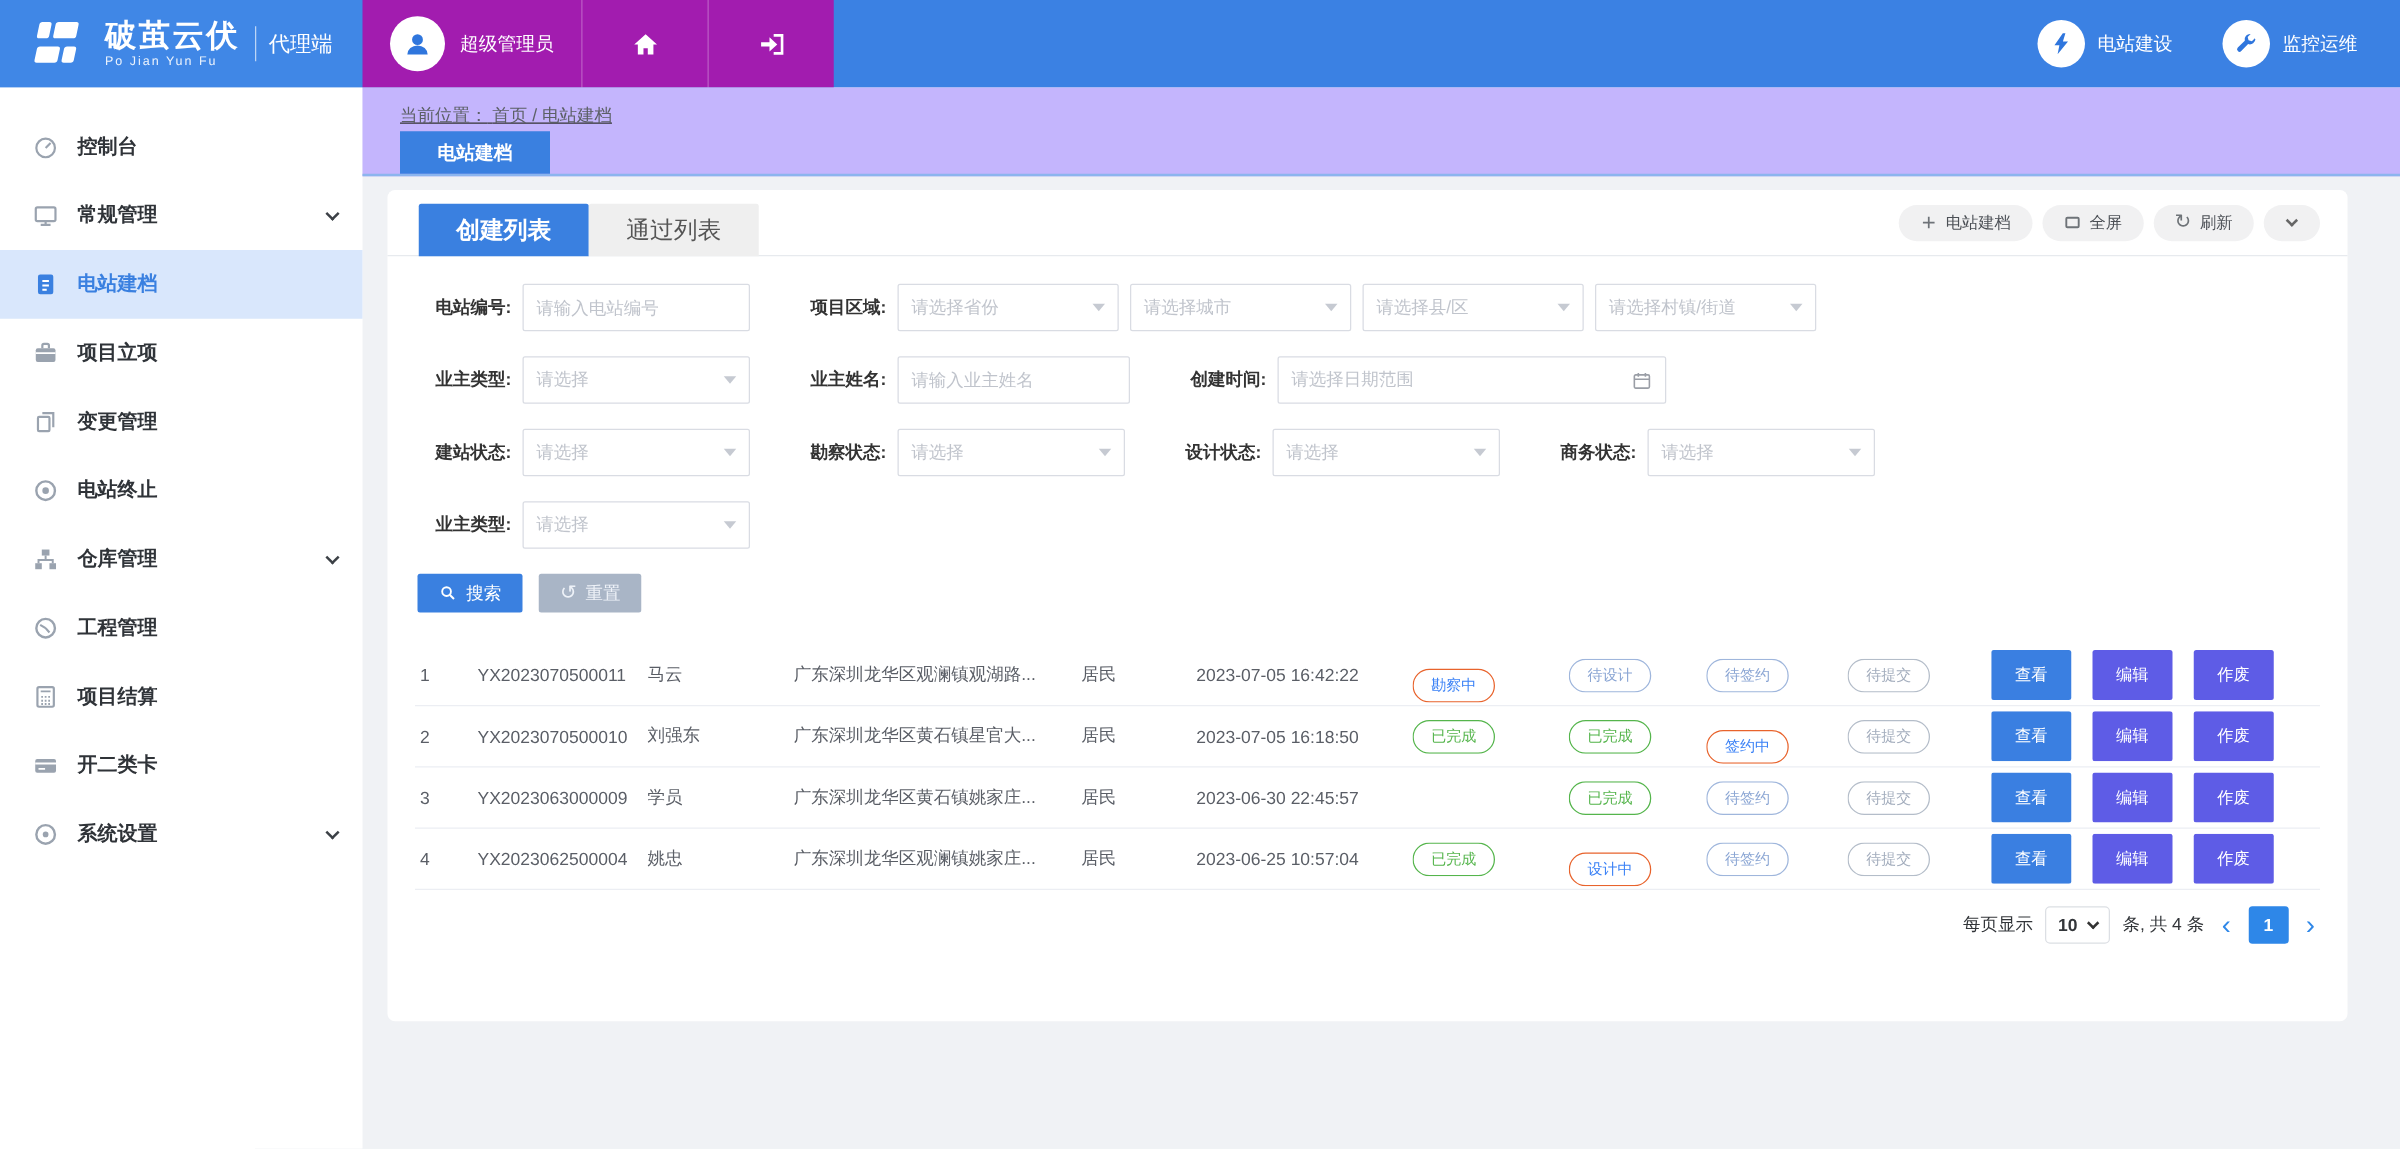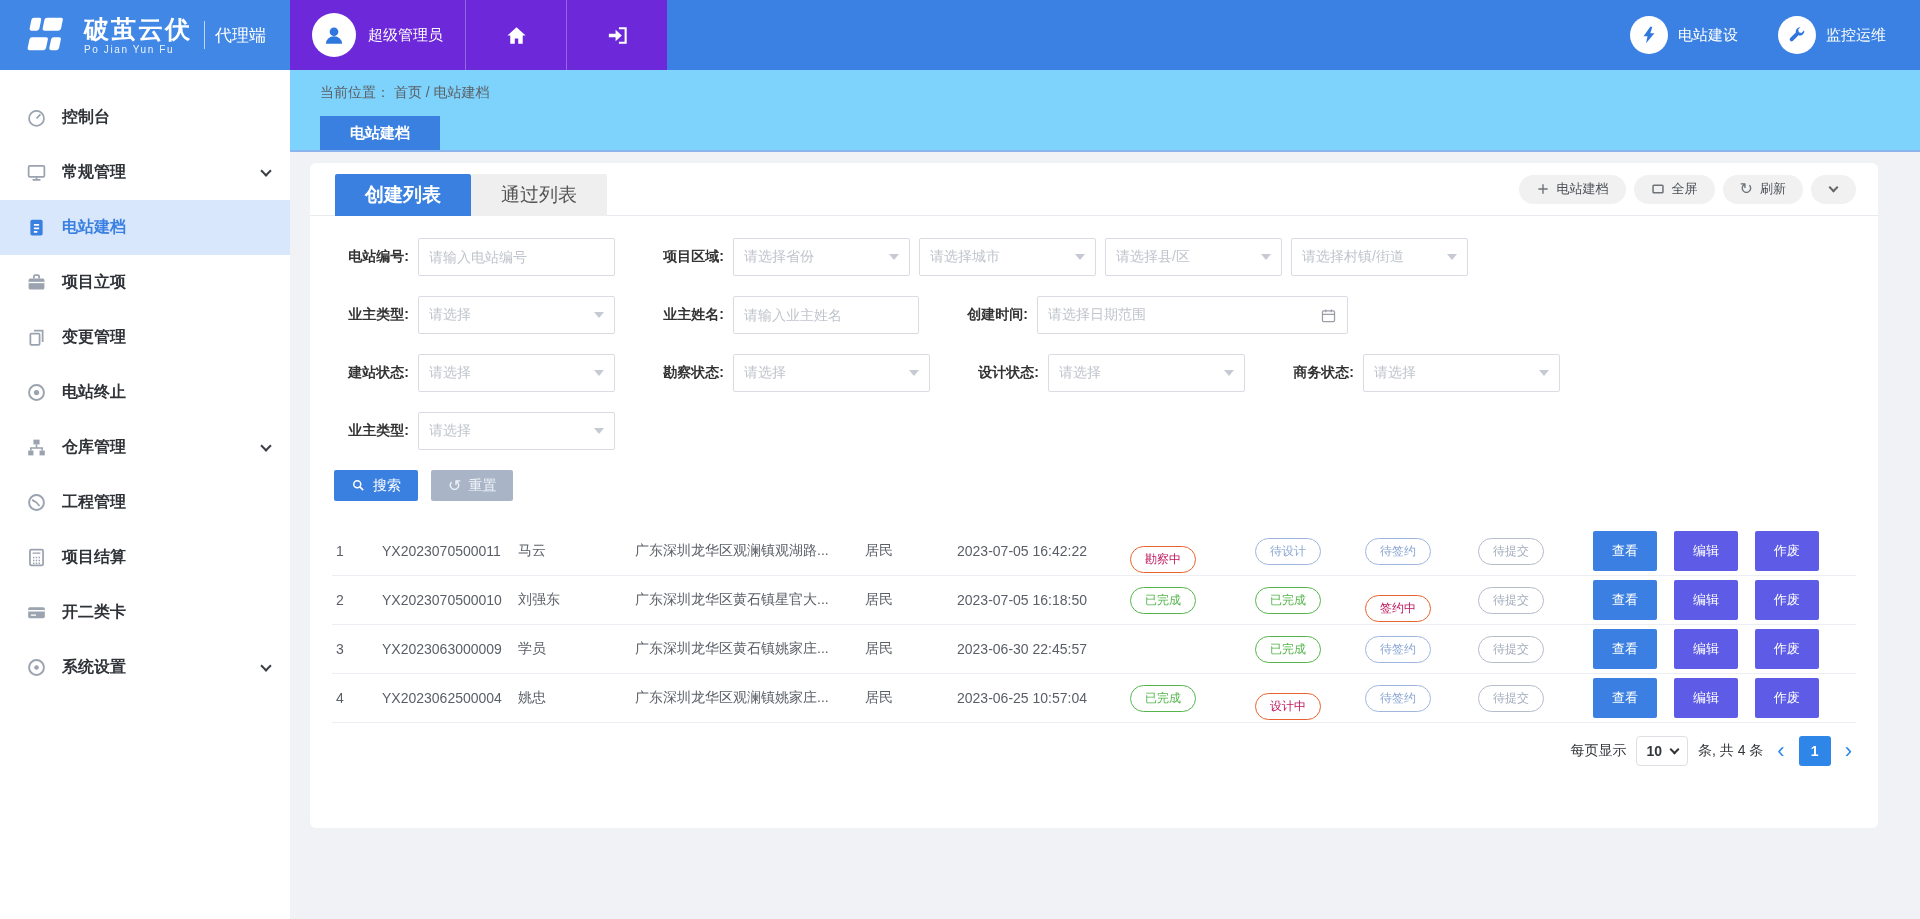--- a/index.html
+++ b/index.html
@@ -9,21 +9,21 @@
 
   
   .topbar { height:70px; display:flex; align-items:stretch; background:#3b81e3; }
   .brand { width:290px; background:#4087e6; display:flex; align-items:center; padding-left:22px; flex:none; }
   .logo-mark { width:52px; height:44px; flex:none; }
   .brand-text { margin-left:10px; color:#fff; }
   .brand-name { font-size:25px; font-weight:700; letter-spacing:2px; line-height:26px; }
   .brand-sub { font-size:10px; letter-spacing:1.6px; opacity:.9; margin-top:2px; }
   .brand-div { width:1px; height:28px; background:rgba(255,255,255,.65); margin:0 10px 0 12px; }
   .portal { color:#fff; font-size:17px; }
-  .tb-dark { display:flex; align-items:stretch; background:#6d28d9; flex:none; }
+  .tb-dark { display:flex; align-items:stretch; background:#a21caf; flex:none; }
   .tb-user { display:flex; align-items:center; gap:12px; padding:0 22px; }
   .avatar { width:44px; height:44px; border-radius:50%; background:#fff; color:#2f76dd;
             display:flex; align-items:center; justify-content:center; }
   .tb-user-name { color:#fff; font-size:15px; }
   .tb-sep { width:1px; background:rgba(255,255,255,.28); }
   .tb-ibtn { width:100px; display:flex; align-items:center; justify-content:center; color:#fff; cursor:pointer; }
   .tb-right { margin-left:auto; display:flex; align-items:center; gap:40px; padding-right:34px; }
   .quick { display:flex; align-items:center; gap:10px; cursor:pointer; }
   .qicon { width:38px; height:38px; border-radius:50%; background:#fff; color:#2f76dd;
            display:flex; align-items:center; justify-content:center; }
@@ -36,21 +36,21 @@
                color:#2f3338; cursor:pointer; }
   .side-item .sicon { color:#9aa3af; flex:none; }
   .side-item .slabel { margin-left:15px; font-size:16px; font-weight:600; }
   .side-item.active { background:#d9e7fc; color:#3a80e0; }
   .side-item.active .sicon { color:#3a80e0; }
   .chev { width:8px; height:8px; border-right:2px solid #3c4046; border-bottom:2px solid #3c4046;
           transform:rotate(45deg); margin-left:auto; margin-top:-4px; }
   .main { flex:1; min-width:0; }
 
   
-  .strip { background:#7dd3fc; height:82px; position:relative; border-bottom:2px solid #8cb5ee; }
+  .strip { background:#c4b5fd; height:71px; position:relative; border-bottom:2px solid #8cb5ee;text-decoration:underline; }
   .crumb { padding:14px 0 0 30px; font-size:14px; color:#5c6066; }
   .page-tab { position:absolute; left:30px; bottom:0; height:34px; padding:0 30px;
               background:#3a80e0; color:#fff; font-size:15px; font-weight:700;
               display:flex; align-items:center; }
 
   
   .card { background:#fff; border-radius:6px; margin:11px 42px 0 20px; padding-bottom:18px; min-height:665px; }
   .card-head { display:flex; align-items:center; height:53px; padding:0 22px 0 25px;
                border-bottom:1px solid #e7eaee; }
   .tabs { display:flex; align-self:flex-end; }
@@ -69,41 +69,41 @@
   .filters { padding:22px 0 0 24px; }
   .frow { display:flex; align-items:center; margin-bottom:20px; }
   .flabel { width:84px; flex:none; text-align:right; padding-right:9px; font-size:14px; font-weight:700; color:#333; }
   .flabel.mid { width:118px; }
   .fld { height:38px; border:1px solid #d9dce3; border-radius:2px; background:#fff;
          display:flex; align-items:center; padding:0 10px; color:#c0c4cc; font-size:14px; flex:none; }
   input.fld { outline:none; color:#333; }
   input.fld::placeholder { color:#c0c4cc; }
   .sel .caret { margin-left:auto; width:0; height:0; border-left:5px solid transparent;
                 border-right:5px solid transparent; border-top:6px solid #c6cad2; }
-  .w182{width:197px} .w177{width:177px; margin-right:9px} .w186{width:186px} .w311{width:311px}
+  .w182{width:182px} .w177{width:177px; margin-right:9px} .w186{width:186px} .w311{width:311px}
   .cal { margin-left:auto; color:#9a9ea6; }
 
   .actions { display:flex; gap:13px; margin:0 0 0 24px; }
   .btn { height:31px; border:none; border-radius:2px; font-size:14px; color:#fff;
          display:flex; align-items:center; gap:7px; padding:0 17px; cursor:pointer; }
   .btn-search { background:#3a80e0; }
   .btn-reset { background:#a9b5c6; color:#eef2f8; }
   .ric { font-size:16px; line-height:1; }
 
   
   .table { margin:26px 22px 0; font-size:14px; }
   .thead { display:flex; align-items:center; height:40px; background:#f5f6f8; color:#55595f; }
   .trow { display:flex; align-items:center; height:49px; border-bottom:1px solid #eceef3; color:#5a5e66; }
   .cell { flex:none; padding-right:8px; white-space:nowrap; overflow:hidden; }
   .c-seq{width:50px; padding-left:4px} .c-code{width:136px} .c-owner{width:117px} .c-addr{width:230px}
   .c-type{width:92px} .c-date{width:173px} .c-survey{width:125px} .c-design{width:110px}
   .c-biz{width:113px} .c-status{width:115px} .c-ops{flex:1}
   .pill { display:inline-block; min-width:66px; padding:4px 10px; border:1px solid; border-radius:14px;
           font-size:12px; text-align:center; background:#fff; }
-  .pill.orange{ color:#be185d; border-color:#e8632c;margin-top:16px; }
+  .pill.orange{ color:#3b82f6; border-color:#e8632c;margin-top:16px; }
   .pill.green { color:#55b54c; border-color:#55b54c; }
   .pill.blue  { color:#8ba6d4; border-color:#9fb6dc; }
   .pill.gray  { color:#a3adbd; border-color:#b4bdc9; }
   .ob { width:64px; height:40px; border:none; border-radius:2px; color:#fff; font-size:13px;
         margin-right:13px; cursor:pointer; }
   .ob.blue { background:#3a7fe1; } .ob.purple { background:#5e5ce6; }
 
   
   .pager { display:flex; align-items:center; justify-content:flex-end; gap:10px;
            margin:13px 22px 0; font-size:14px; color:#33363a; }

